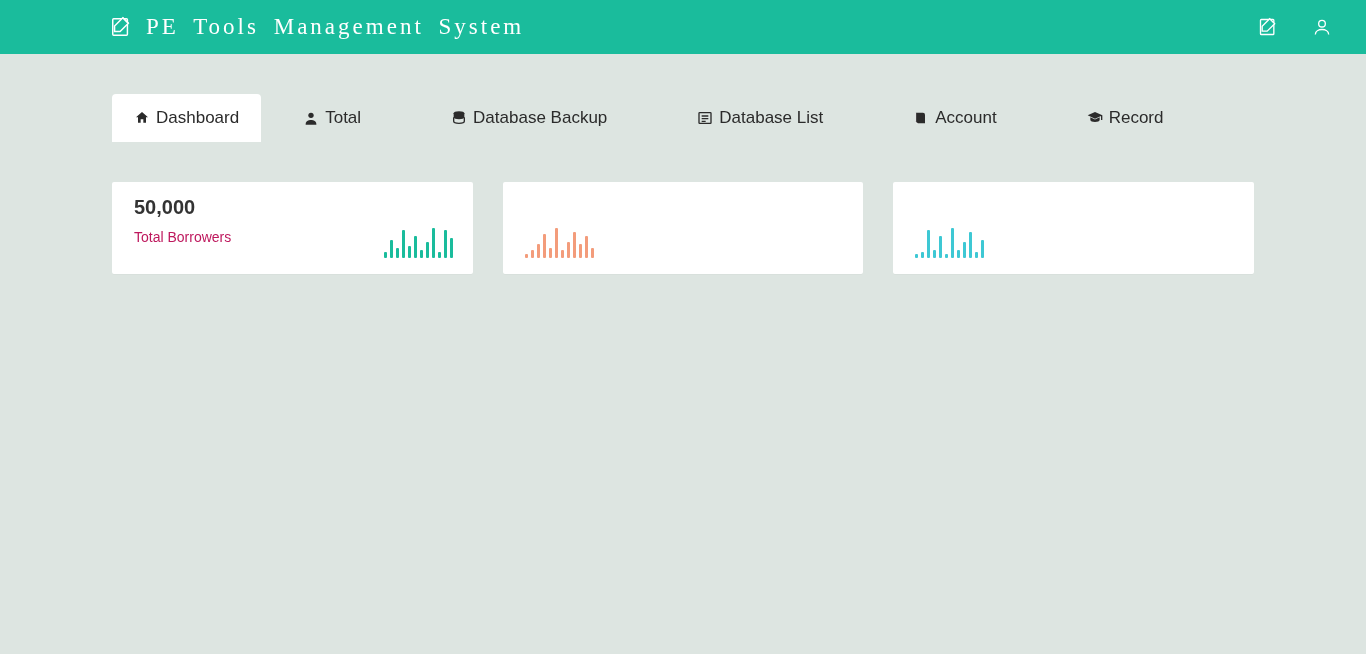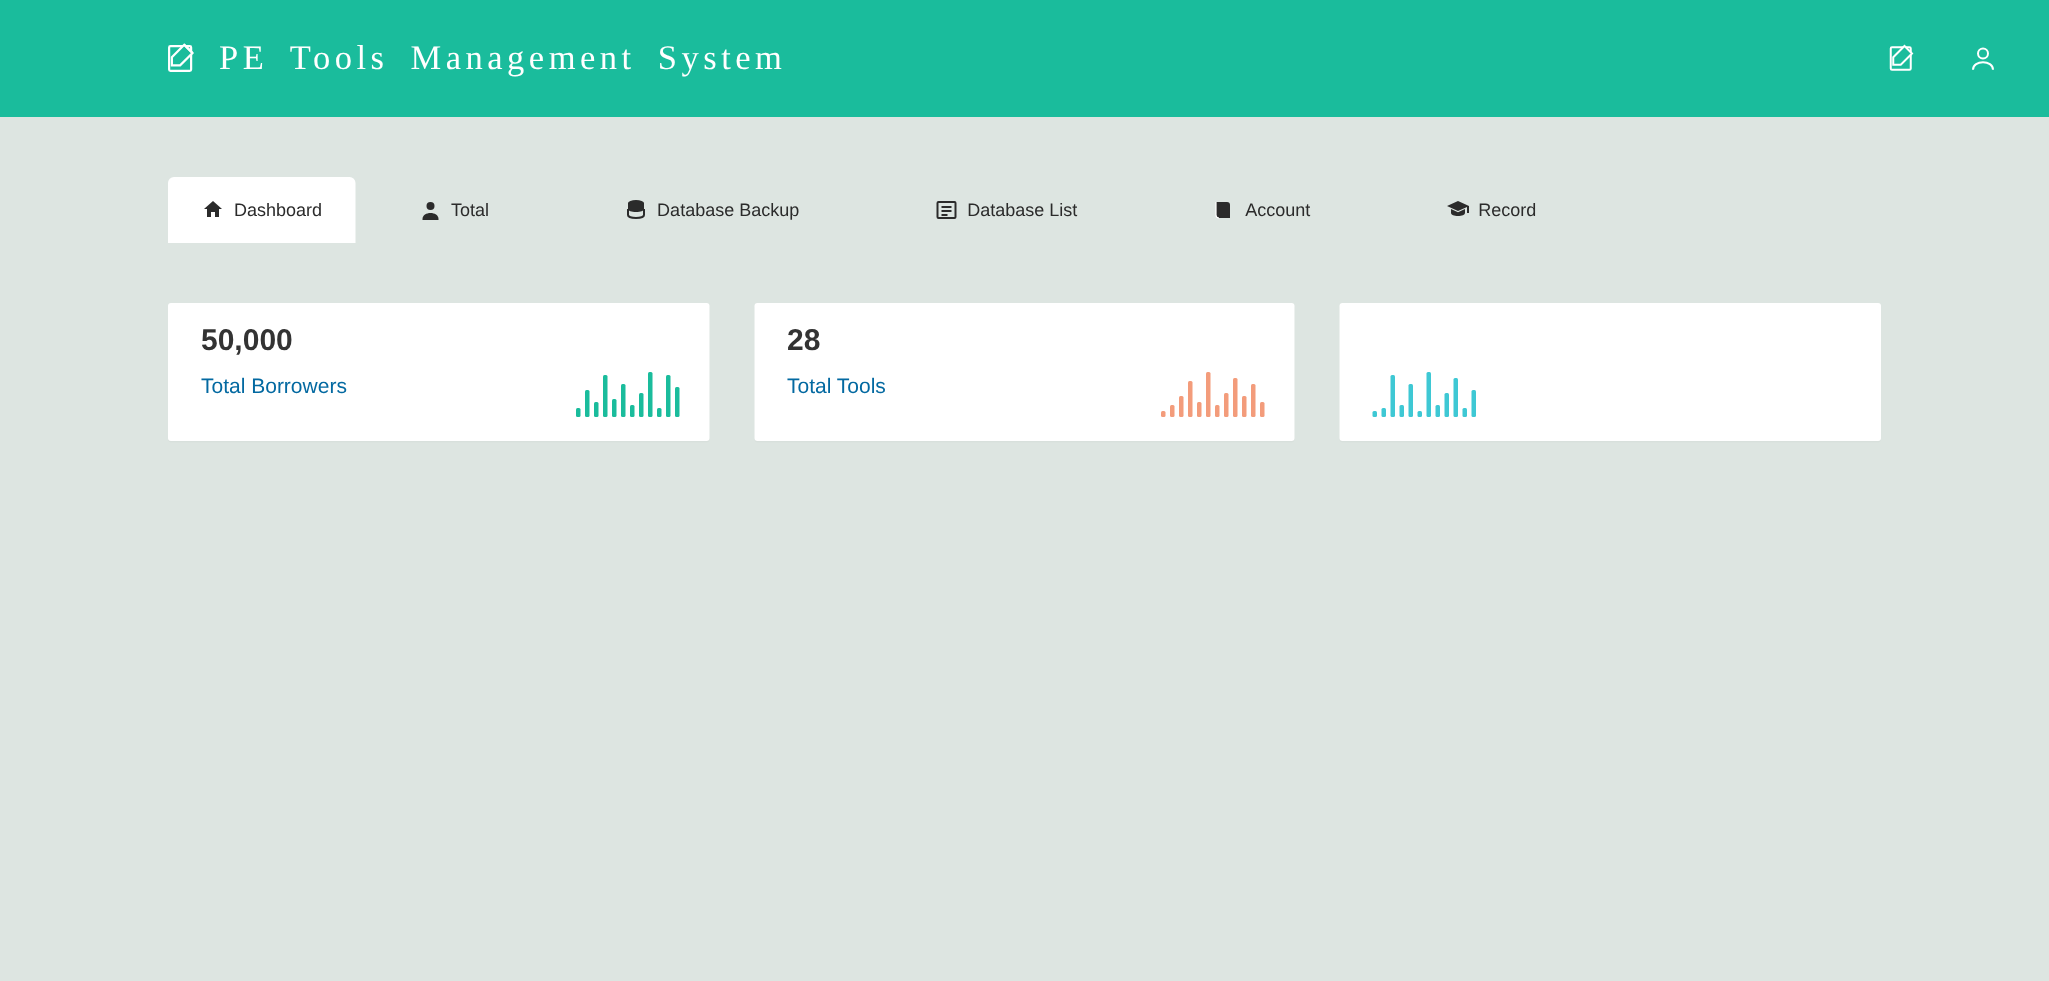--- a/index.html
+++ b/index.html
@@ -7,21 +7,21 @@
   body {
     font-family: "Helvetica Neue", Arial, sans-serif;
     background: #dde5e1;
     color: #333;
     overflow: hidden;
   }
 
   
   .topbar {
     background: #1abc9c;
-    height: 78px;
+    height: 54px;
     display: flex;
     align-items: center;
     padding: 0 30px 0 110px;
     color: #fff;
     text-align: right;
   }
   .brand {
     display: flex;
     align-items: center;
     gap: 14px;
@@ -52,21 +52,21 @@
   .navtabs {
     margin-top: 40px;
     display: flex;
     align-items: stretch;
   }
   .navtabs .tab {
     display: flex;
     align-items: center;
     gap: 6px;
     padding: 14px 22px;
-    font-size: 12px;
+    font-size: 17px;
     color: #2b2b2b;
     cursor: pointer;
     border-radius: 4px 4px 0 0;
     white-space: nowrap;
   }
   .navtabs .tab.active {
     background: #fff;
   }
   .navtabs .gap { flex: 0 0 auto; width: 20px; }
   .navtabs .gap.wide { width: 46px; }
@@ -89,21 +89,21 @@
   }
   .card .left { flex: 1; }
   .card .num {
     font-size: 20px;
     font-weight: 700;
     color: #333;
   }
   .card .label {
     margin-top: 10px;
     font-size: 14px;
-    color: #0369a1;
+    color: #be185d;
   }
   .card .spark {
     align-self: flex-end;
     display: flex;
     align-items: flex-end;
     gap: 3px;
     height: 38px;
     padding-bottom: 2px;
   }
   .card .spark span {
@@ -234,24 +234,20 @@
           <span style="height: 8px;"></span>
           <span style="height: 16px;"></span>
           <span style="height: 30px;"></span>
           <span style="height: 6px;"></span>
           <span style="height: 28px;"></span>
           <span style="height: 20px;"></span>
         </div>
     </div>
 
     <div class="card">
-      <div class="left">
-        <div class="num">28</div>
-        <div class="label">Total Tools</div>
-      </div>
       <div class="spark orange">
           <span style="height: 4px;"></span>
           <span style="height: 8px;"></span>
           <span style="height: 14px;"></span>
           <span style="height: 24px;"></span>
           <span style="height: 10px;"></span>
           <span style="height: 30px;"></span>
           <span style="height: 8px;"></span>
           <span style="height: 16px;"></span>
           <span style="height: 26px;"></span>

